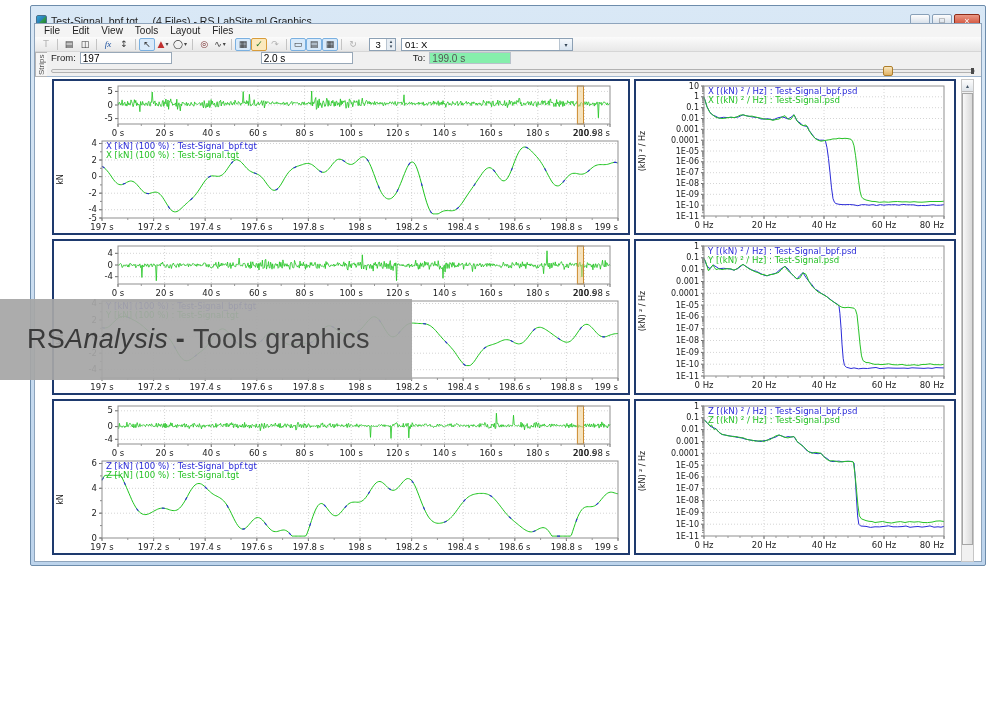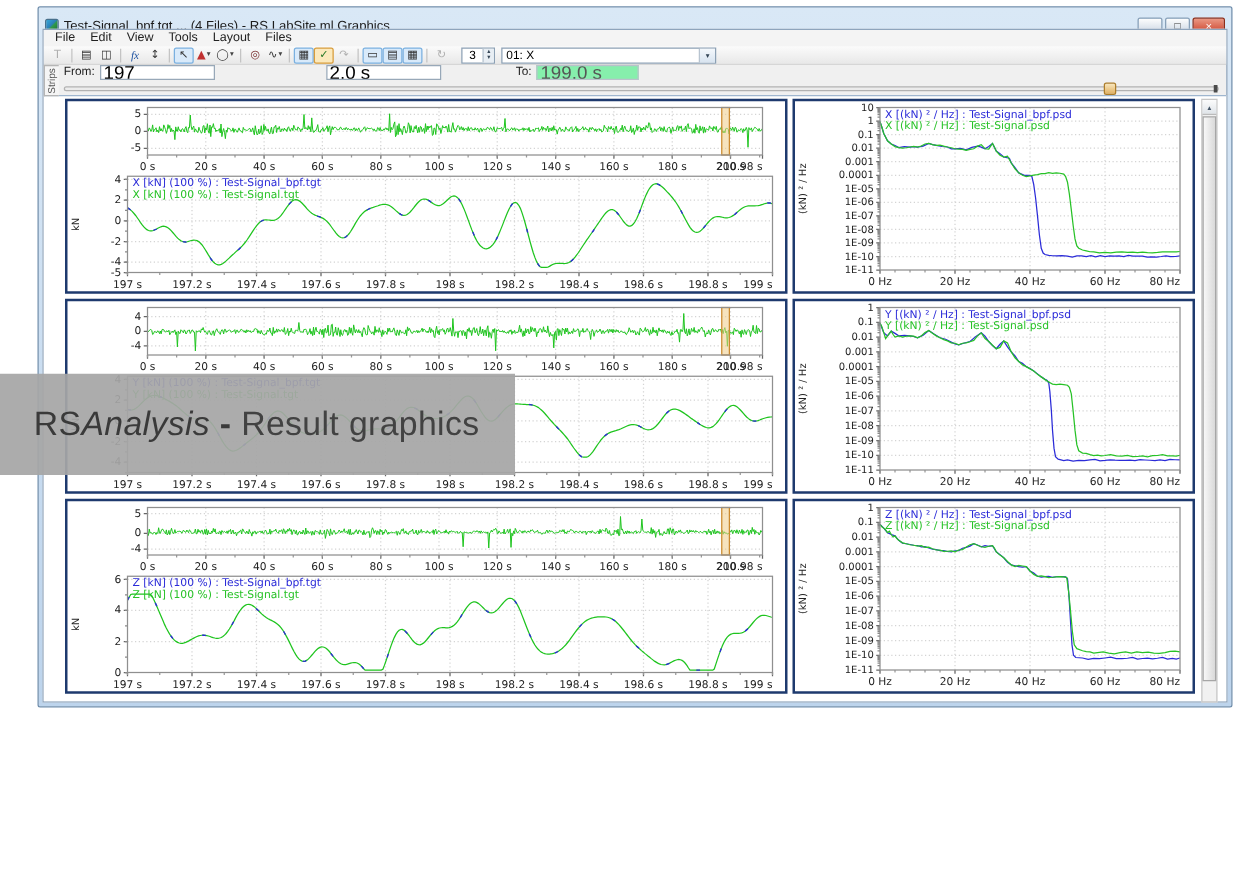--- a/index.html
+++ b/index.html
@@ -43,21 +43,21 @@
   .spinner .arrows { width:9px; display:flex; flex-direction:column; border-left:1px solid #b8c4d0; background:#e8eef4; }
   .spinner .arrows span { flex:1; font-size:5px; line-height:5px; text-align:center; color:#345; }
   .combo { margin-left:5px; width:172px; height:13px; border:1px solid #8ca0b4; background:#fff;
     display:flex; align-items:center; font-size:9.5px; }
   .combo .cval { flex:1; padding-left:3px; }
   .combo .carrow { width:13px; align-self:stretch; border-left:1px solid #b8c4d0;
     background:linear-gradient(#f4f8fc,#d8e4f0); font-size:6px; display:flex; align-items:center; justify-content:center; color:#345; }
 
   .fieldsrow { height:14px; display:flex; align-items:flex-start; font-size:9.5px; color:#222; padding-left:16px; }
   .fieldsrow label { margin-right:4px; }
-  .fld { height:12px; border:1px solid #98a8b8; background:#fff; font-size:15px; padding:0 2px;
+  .fld { height:12px; border:1px solid #98a8b8; background:#fff; font-size:10px; padding:0 2px;
     font-family:"Liberation Sans",sans-serif; }
   .fld:disabled { background:#86efac; color:#555; border-color:#b9c2cb;text-decoration:underline; }
 
   .trackrow { height:10px; position:relative; margin:0 6px 0 16px; }
   .groove { position:absolute; left:0; right:0; top:3px; height:4px; background:#ececec;
     border:1px solid #b2b2b2; border-radius:2px; }
   .tr-thumb { position:absolute; left:90%; top:0; width:10px; height:10px;
     background:linear-gradient(#f8e6bd,#e2b263); border:1px solid #ad7d2a; border-radius:2px; }
   .tr-cap { position:absolute; right:1px; top:2px; width:3px; height:6px; background:#4a4a4a; }
 
@@ -1197,14 +1197,14 @@
 
       <div class="vscroll">
         <div class="vs-btn">▴</div>
         <div class="vs-thumb"></div>
       </div>
     </div>
   </div>
 </div>
 
 <div id="banner">
-  <span>RS</span><span class="ov-brand">Analysis</span><span class="ov-sep"> - </span><span class="ov-rest">Result graphics</span>
+  <span>RS</span><span class="ov-brand">Analysis</span><span class="ov-sep"> - </span><span class="ov-rest">Tools graphics</span>
 </div>
 
 </body></html>

